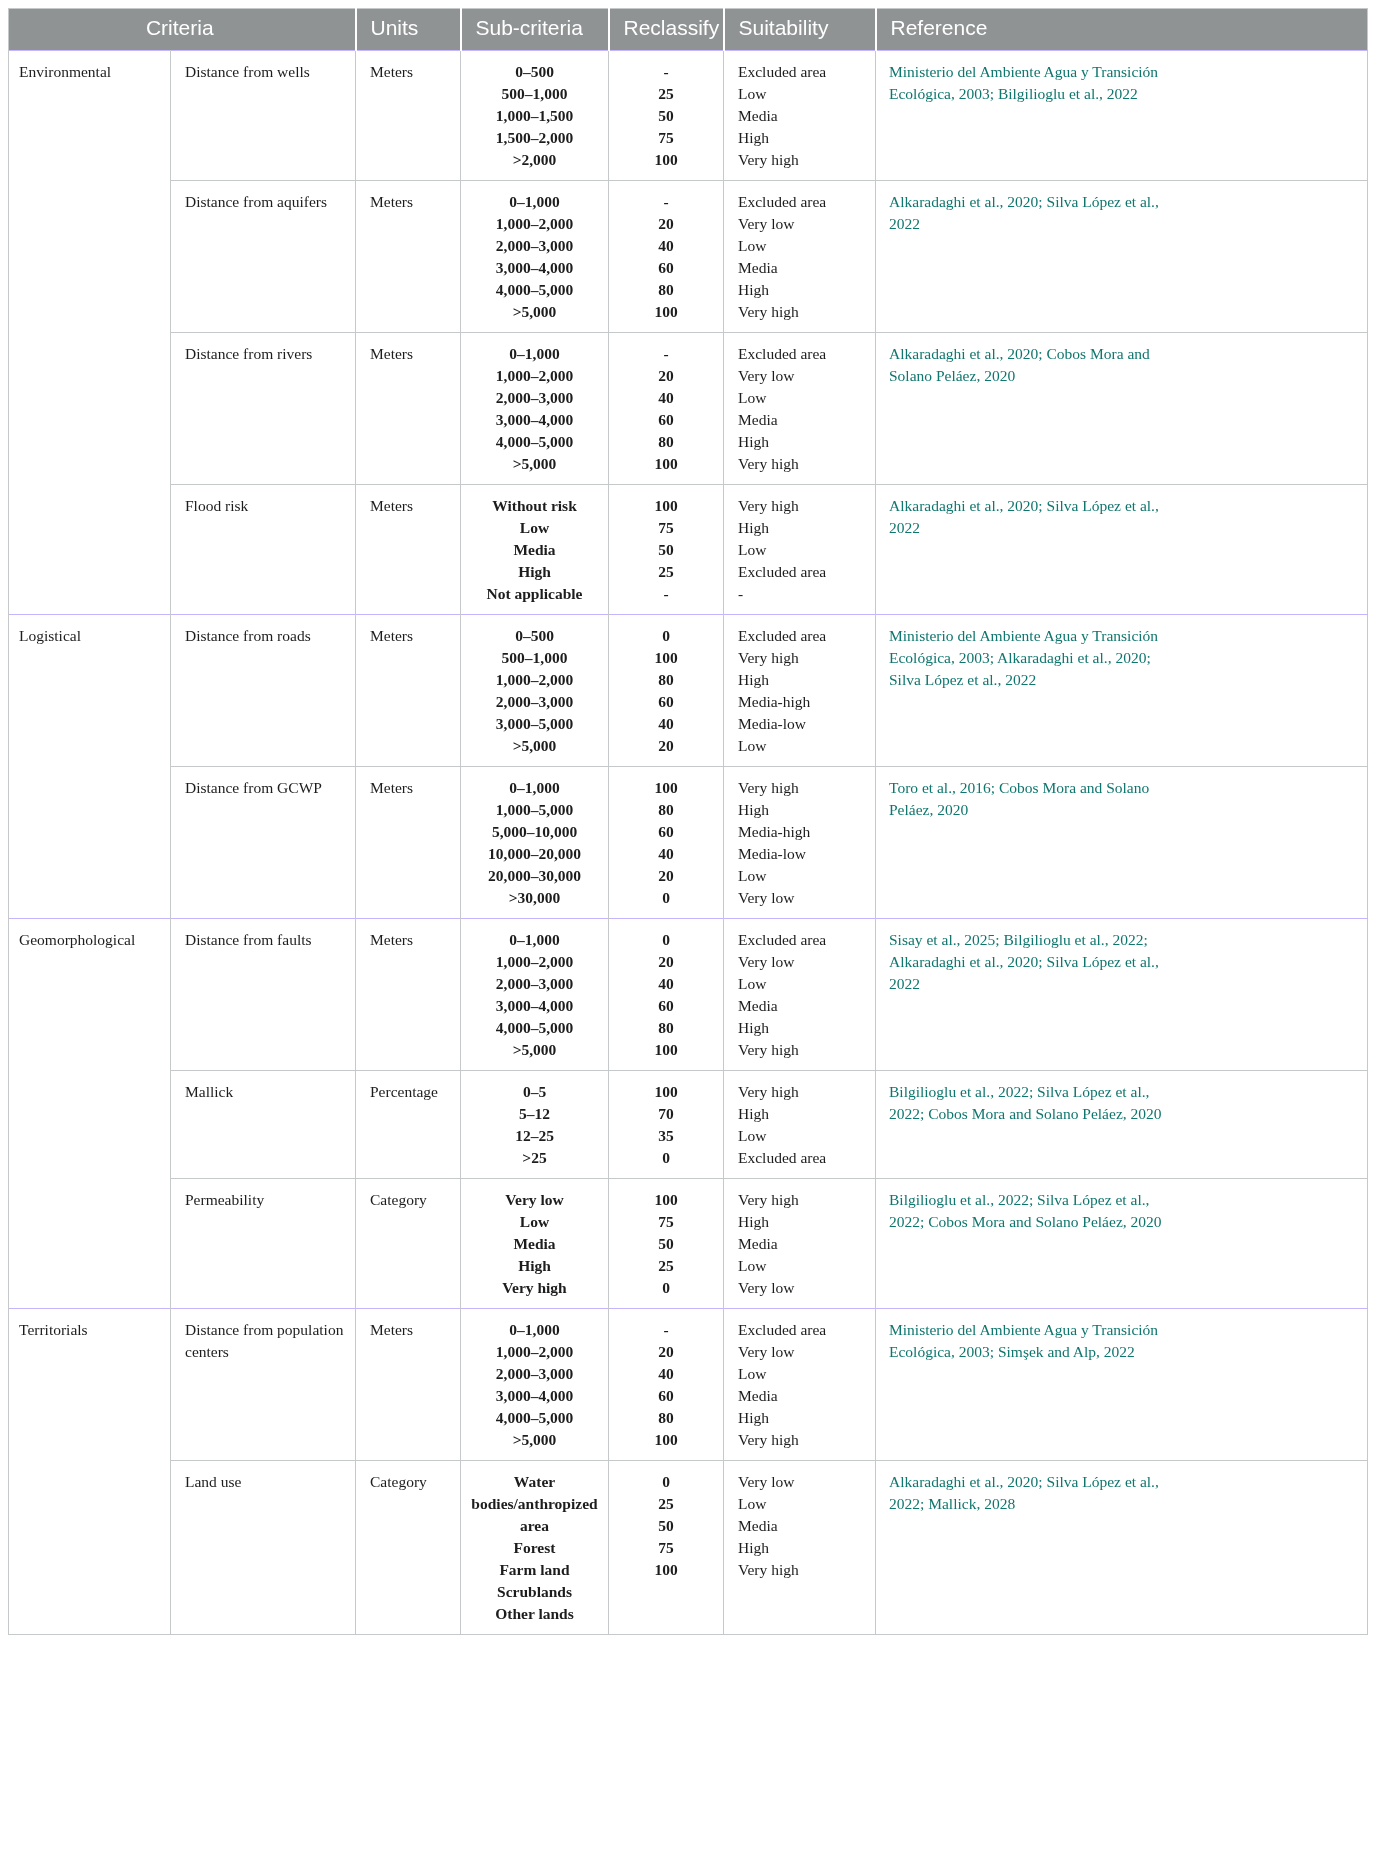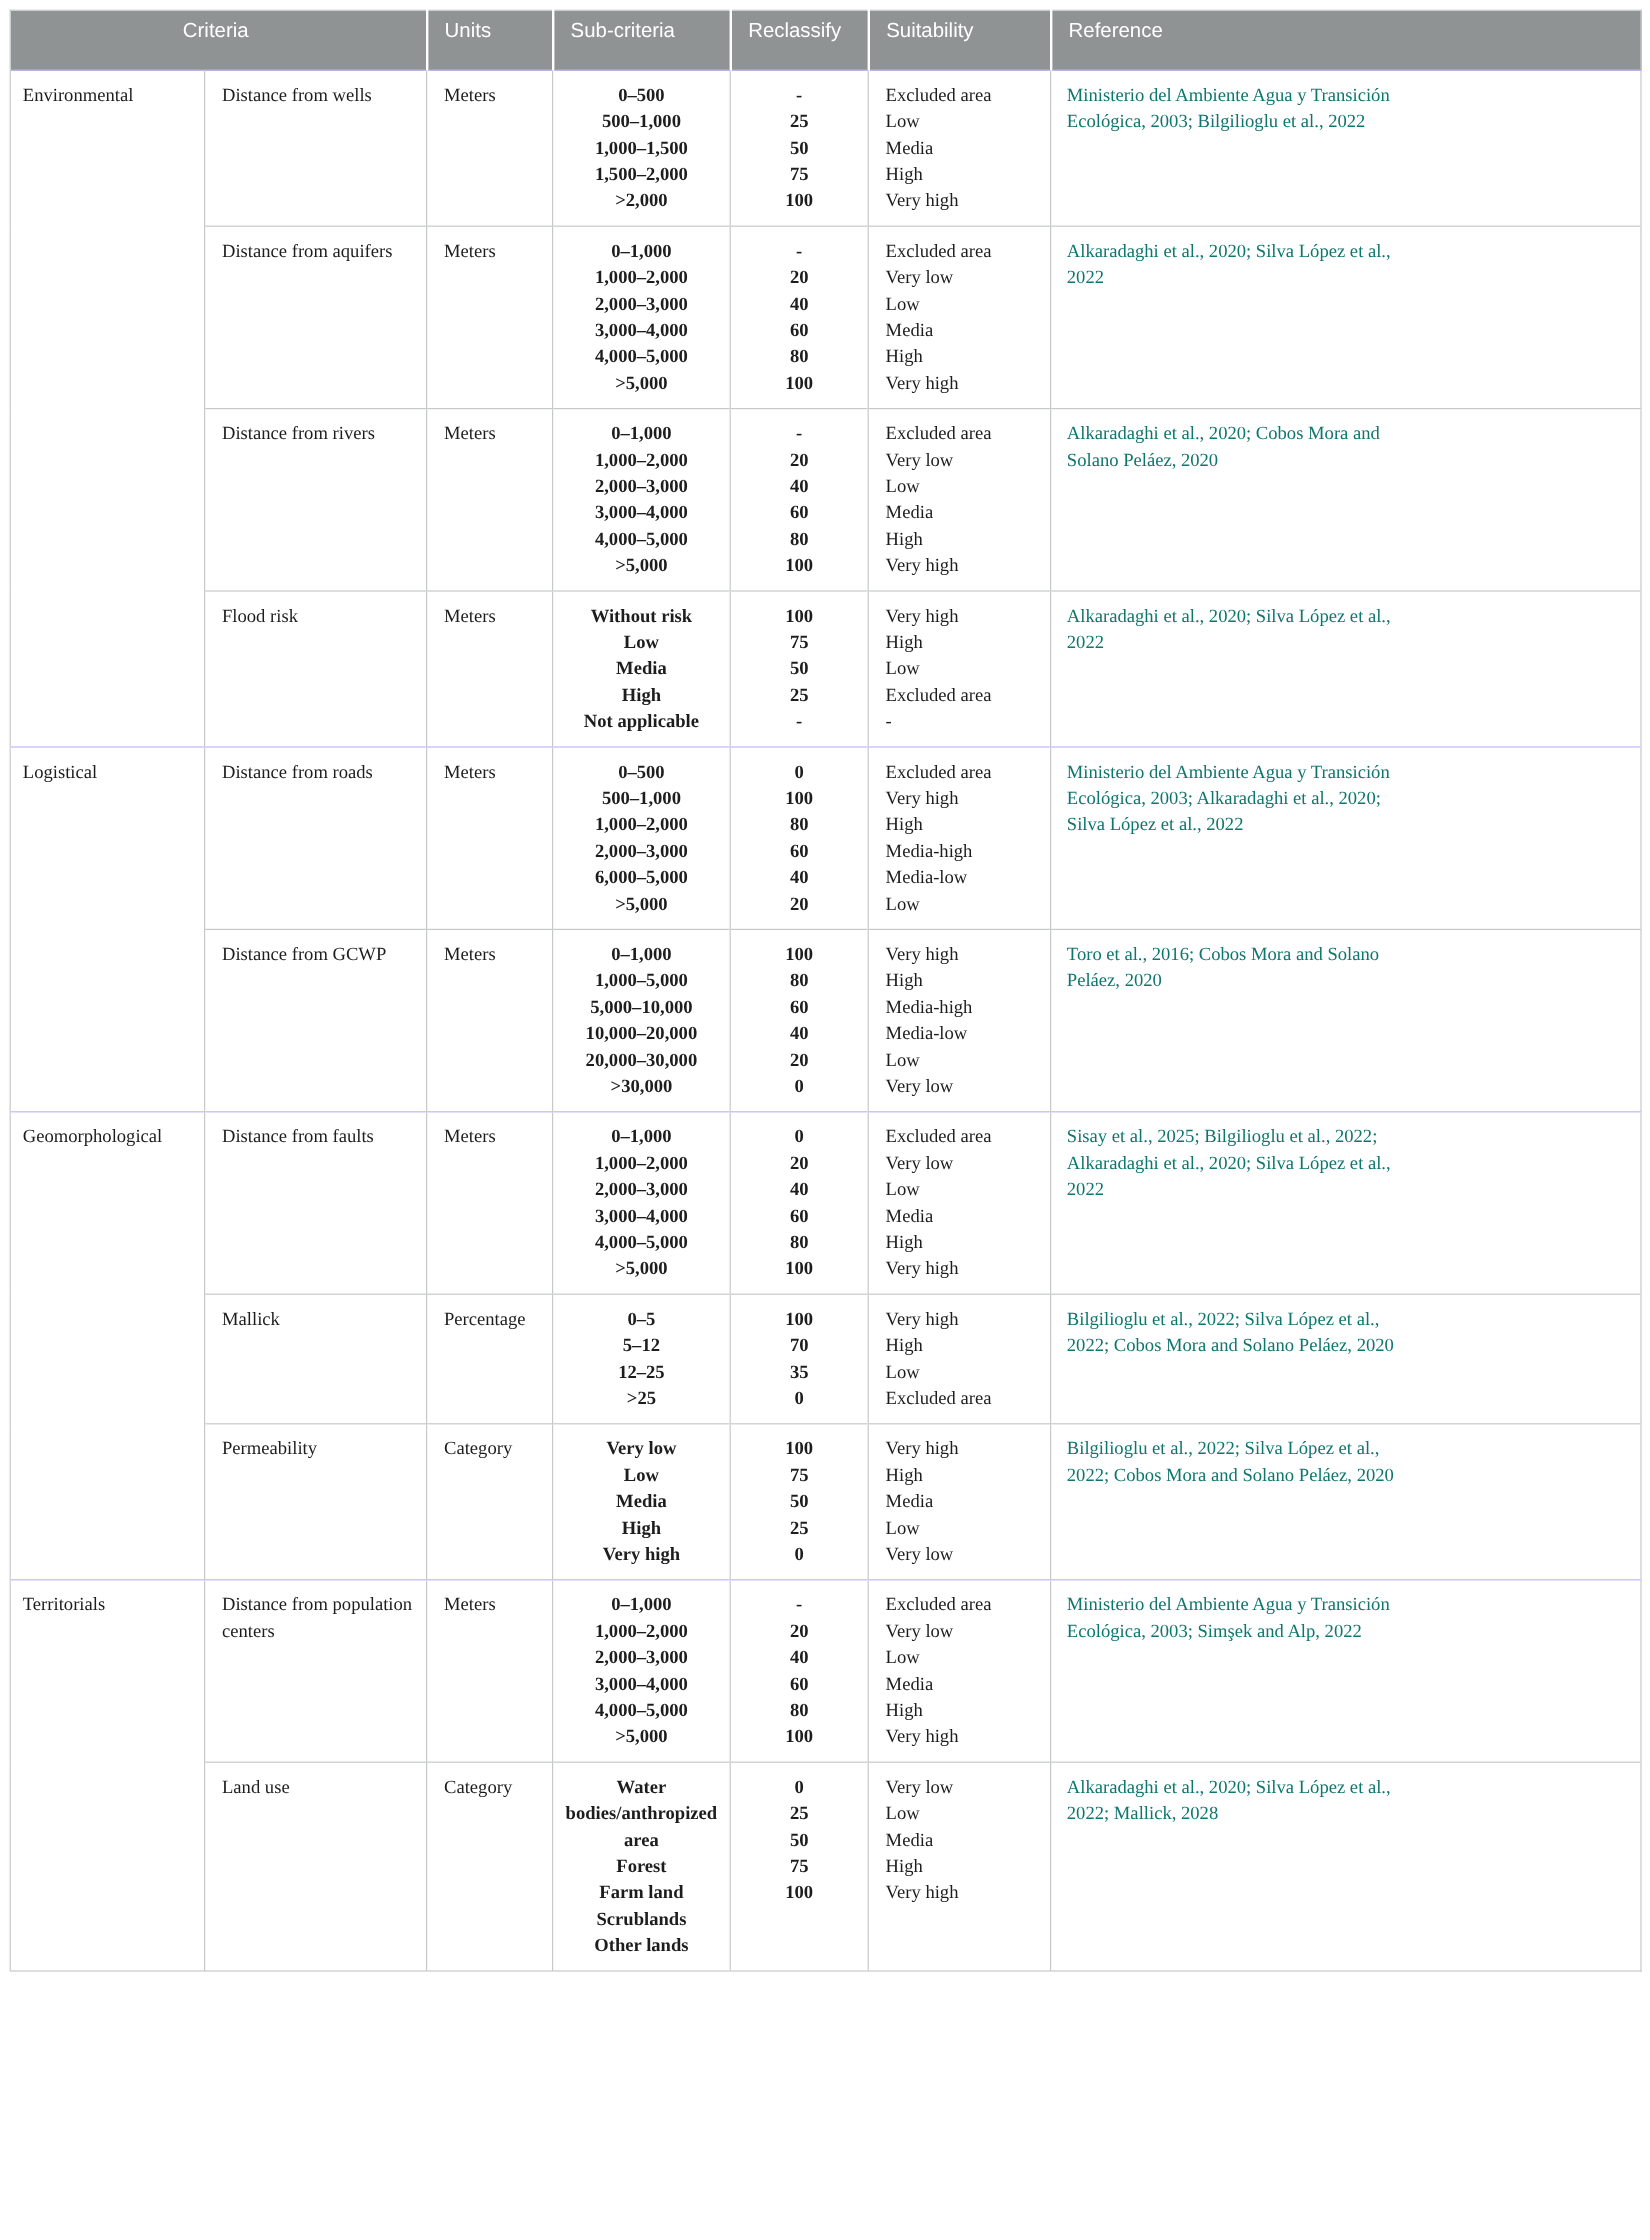--- a/index.html
+++ b/index.html
@@ -18,23 +18,23 @@
     border: 1px solid #c6c9ca;
     font-size: 15.5px;
     color: #1d1d1d;
   }
   
   thead th {
     background: #8f9394;
     color: #ffffff;
     font-family: "Liberation Sans", "DejaVu Sans", sans-serif;
     font-weight: 400;
-    font-size: 17px;
+    font-size: 21px;
     text-align: left;
-    padding: 7px 4px 22px 14px;
+    padding: 7px 4px 10px 14px;
     vertical-align: middle;
     height: 20px;
   }
   thead th.th-criteria { text-align: center; padding-left: 0; }
   thead th + th { border-left: 2px solid #ffffff; }
   
   tbody { border-top: 1px solid #c4b5fd; }
   td {
     vertical-align: top;
     border-left: 1px solid #c6c9ca;
@@ -196,21 +196,21 @@
       <tbody>
         <tr class="row-first">
           <td class="group-cell" rowspan="2">Logistical</td>
           <td class="crit-cell">Distance from roads</td>
           <td class="units-cell">Meters</td>
           <td class="sub-cell">
             <span class="line">0–500</span>
             <span class="line">500–1,000</span>
             <span class="line">1,000–2,000</span>
             <span class="line">2,000–3,000</span>
-            <span class="line">6,000–5,000</span>
+            <span class="line">3,000–5,000</span>
             <span class="line">&gt;5,000</span>
           </td>
           <td class="reclass-cell">
             <span class="line">0</span>
             <span class="line">100</span>
             <span class="line">80</span>
             <span class="line">60</span>
             <span class="line">40</span>
             <span class="line">20</span>
           </td>

